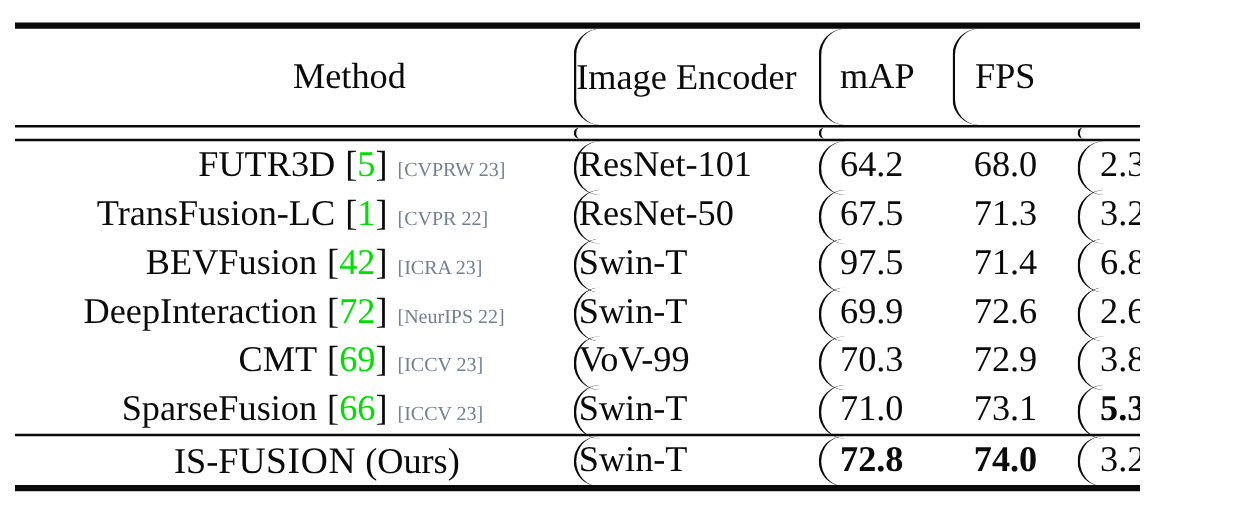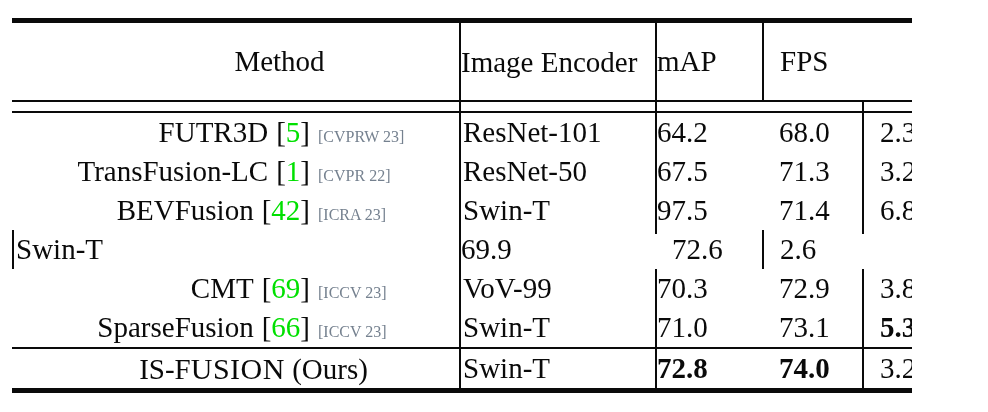--- a/index.html
+++ b/index.html
@@ -19,36 +19,36 @@
     overflow:hidden;
   }
   .tbl{position:absolute;left:12px;top:18px;width:957px;}
   .rule-thick{height:5px;background:var(--ink);width:957px;}
   .grid{
     display:grid;
     grid-template-columns:447px 196px 107px 100px 107px;
     white-space:nowrap;
   }
   .cell{font-size:29px;}
-  .vl{border-left:2px solid var(--ink);}
+  .vl{border-left:2px solid var(--ink);border-radius:21px;}
   
   .header{height:77px;}
   .header .cell{display:flex;align-items:center;}
   .h-method{justify-content:center;padding-left:88px;}
   .h-enc span{display:block;width:130px;line-height:32px;}
   
   .drule{height:13px;border-top:2px solid var(--ink);border-bottom:2px solid var(--ink);}
   
   .brow{height:39px;}
   .brow .cell{line-height:39px;}
   .orow{height:41px;border-top:2px solid var(--ink);}
   .orow .cell{line-height:39px;}
   
   .c-enc{padding-left:2px;}
-  .c-map{}
+  .c-map{padding-left:15px;}
   .c-nds{padding-left:17px;}
   .c-fps{padding-left:16px;}
   
   .c-method{font-size:29px;}
   .mname{display:inline-block;width:298px;text-align:right;}
   .cite{margin-left:8px;}
   .cn{color:var(--citation);}
   .cb{color:var(--ink);}
   .venue{font-size:16px;color:var(--venue);padding-left:8px;}
   .ours{text-align:center;padding-left:36px;}
@@ -99,20 +99,21 @@
 
     <div class="grid brow">
       <div class="cell c-method"><span class="mname"><span>BEVFusion</span><span class="cite"><span class="cb">[</span><span class="cn">42</span><span class="cb">]</span></span></span><span class="venue">[ICRA 23]</span></div>
       <div class="cell vl c-enc">Swin-T</div>
       <div class="cell vl c-map">97.5</div>
       <div class="cell c-nds">71.4</div>
       <div class="cell vl c-fps">6.8</div>
     </div>
 
     <div class="grid brow">
+      <div class="cell c-method"><span class="mname"><span>DeepInteraction</span><span class="cite"><span class="cb">[</span><span class="cn">72</span><span class="cb">]</span></span></span><span class="venue">[NeurIPS 22]</span></div>
       <div class="cell vl c-enc">Swin-T</div>
       <div class="cell vl c-map">69.9</div>
       <div class="cell c-nds">72.6</div>
       <div class="cell vl c-fps">2.6</div>
     </div>
 
     <div class="grid brow">
       <div class="cell c-method"><span class="mname"><span>CMT</span><span class="cite"><span class="cb">[</span><span class="cn">69</span><span class="cb">]</span></span></span><span class="venue">[ICCV 23]</span></div>
       <div class="cell vl c-enc">VoV-99</div>
       <div class="cell vl c-map">70.3</div>

